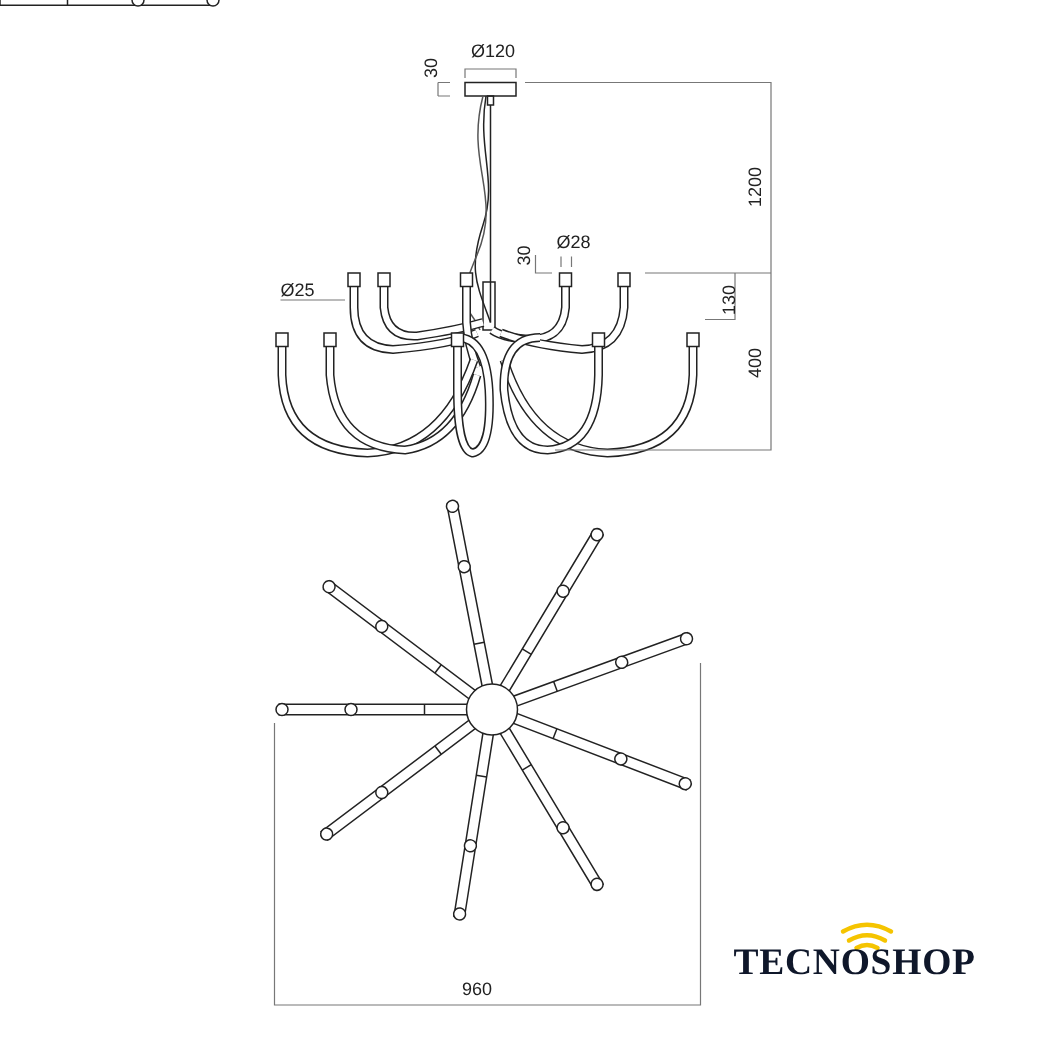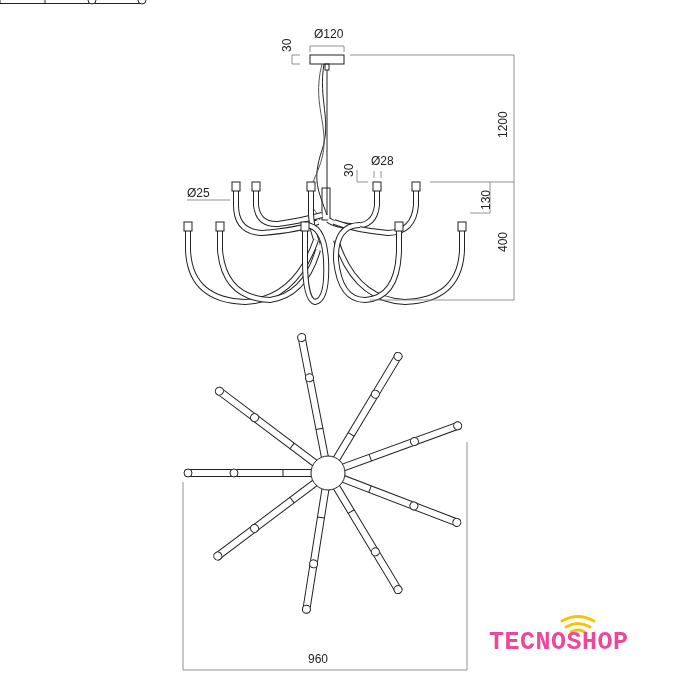--- a/index.html
+++ b/index.html
@@ -1,19 +1,19 @@
 <!DOCTYPE html>
 <html><head>
 <meta charset="utf-8">
 <style>
   html,body{margin:0;padding:0;background:#ffffff;}
   body{width:700px;height:700px;position:relative;overflow:hidden;font-family:"Liberation Sans",sans-serif;}
   svg{position:absolute;left:0;top:0;}
   .dim{font-family:"Liberation Sans",sans-serif;font-size:12px;fill:#222;}
-  .logo{position:absolute;left:489px;top:628px;font-family:Liberation Mono, monospace;font-weight:bold;font-size:25px;color:#ec4899;letter-spacing:0.5px;}
+  .logo{position:absolute;left:489px;top:628px;font-family:Liberation Serif, serif;font-weight:bold;font-size:25px;color:#0f172a;letter-spacing:0.5px;}
 </style>
 </head>
 <body>
 
 <svg width="700" height="700" viewBox="0 0 700 700">
   <g fill="none" stroke="#222" stroke-width="1">
 
     <rect x="310" y="55" width="34" height="9"></rect>
     <rect x="325" y="64" width="4" height="6"></rect>
 

